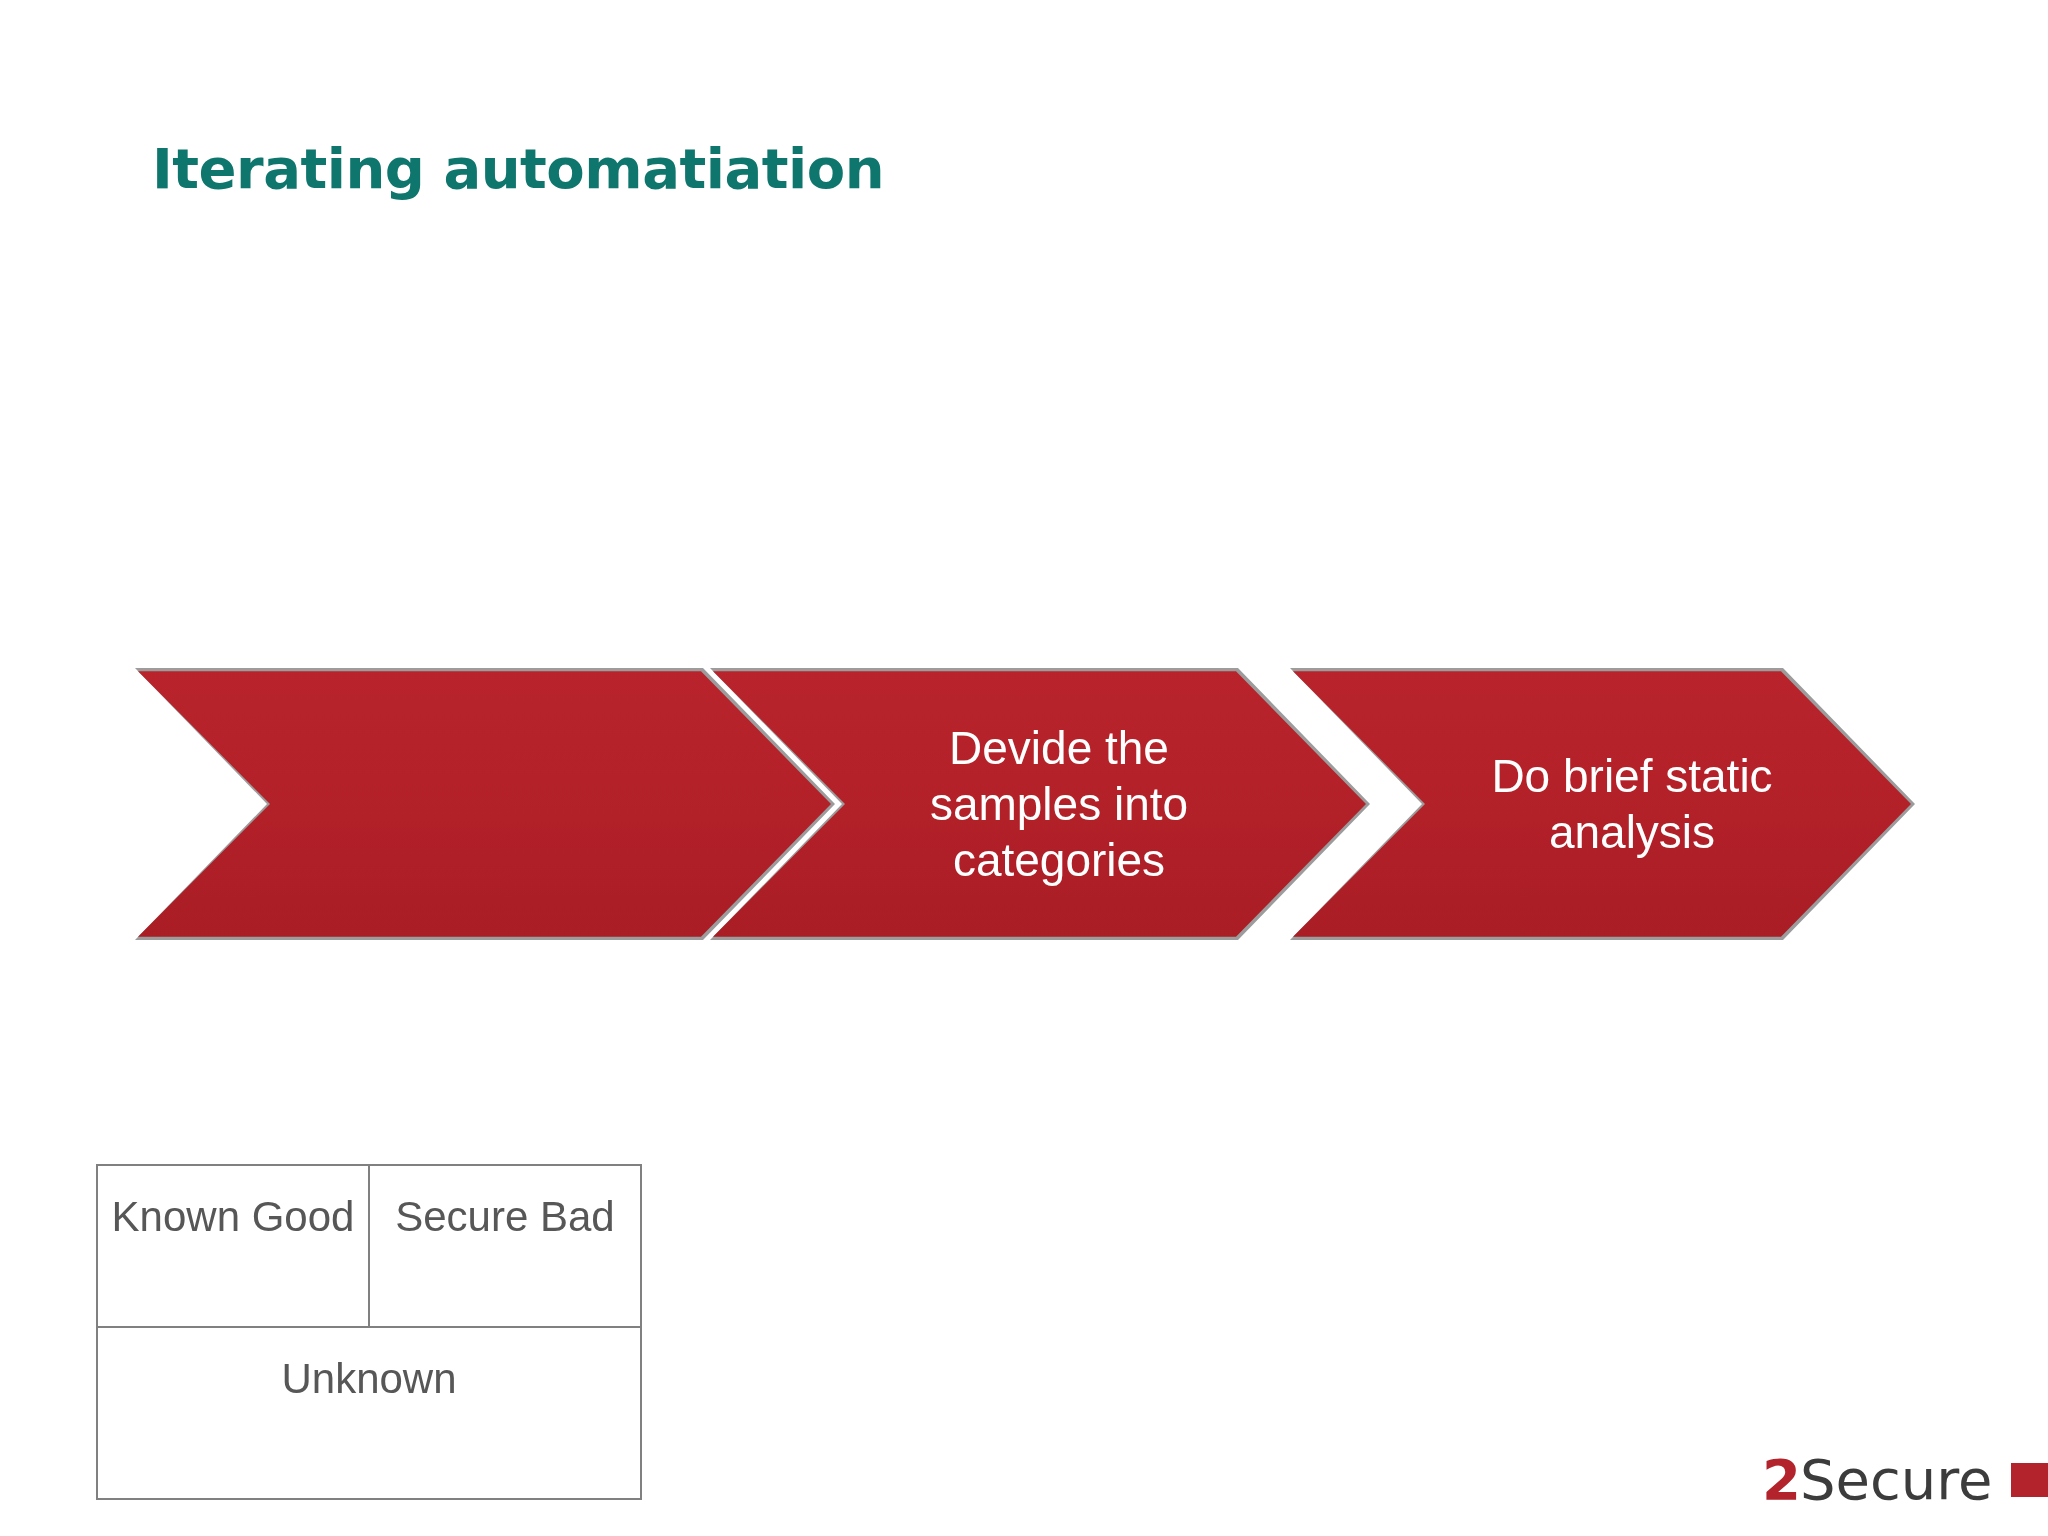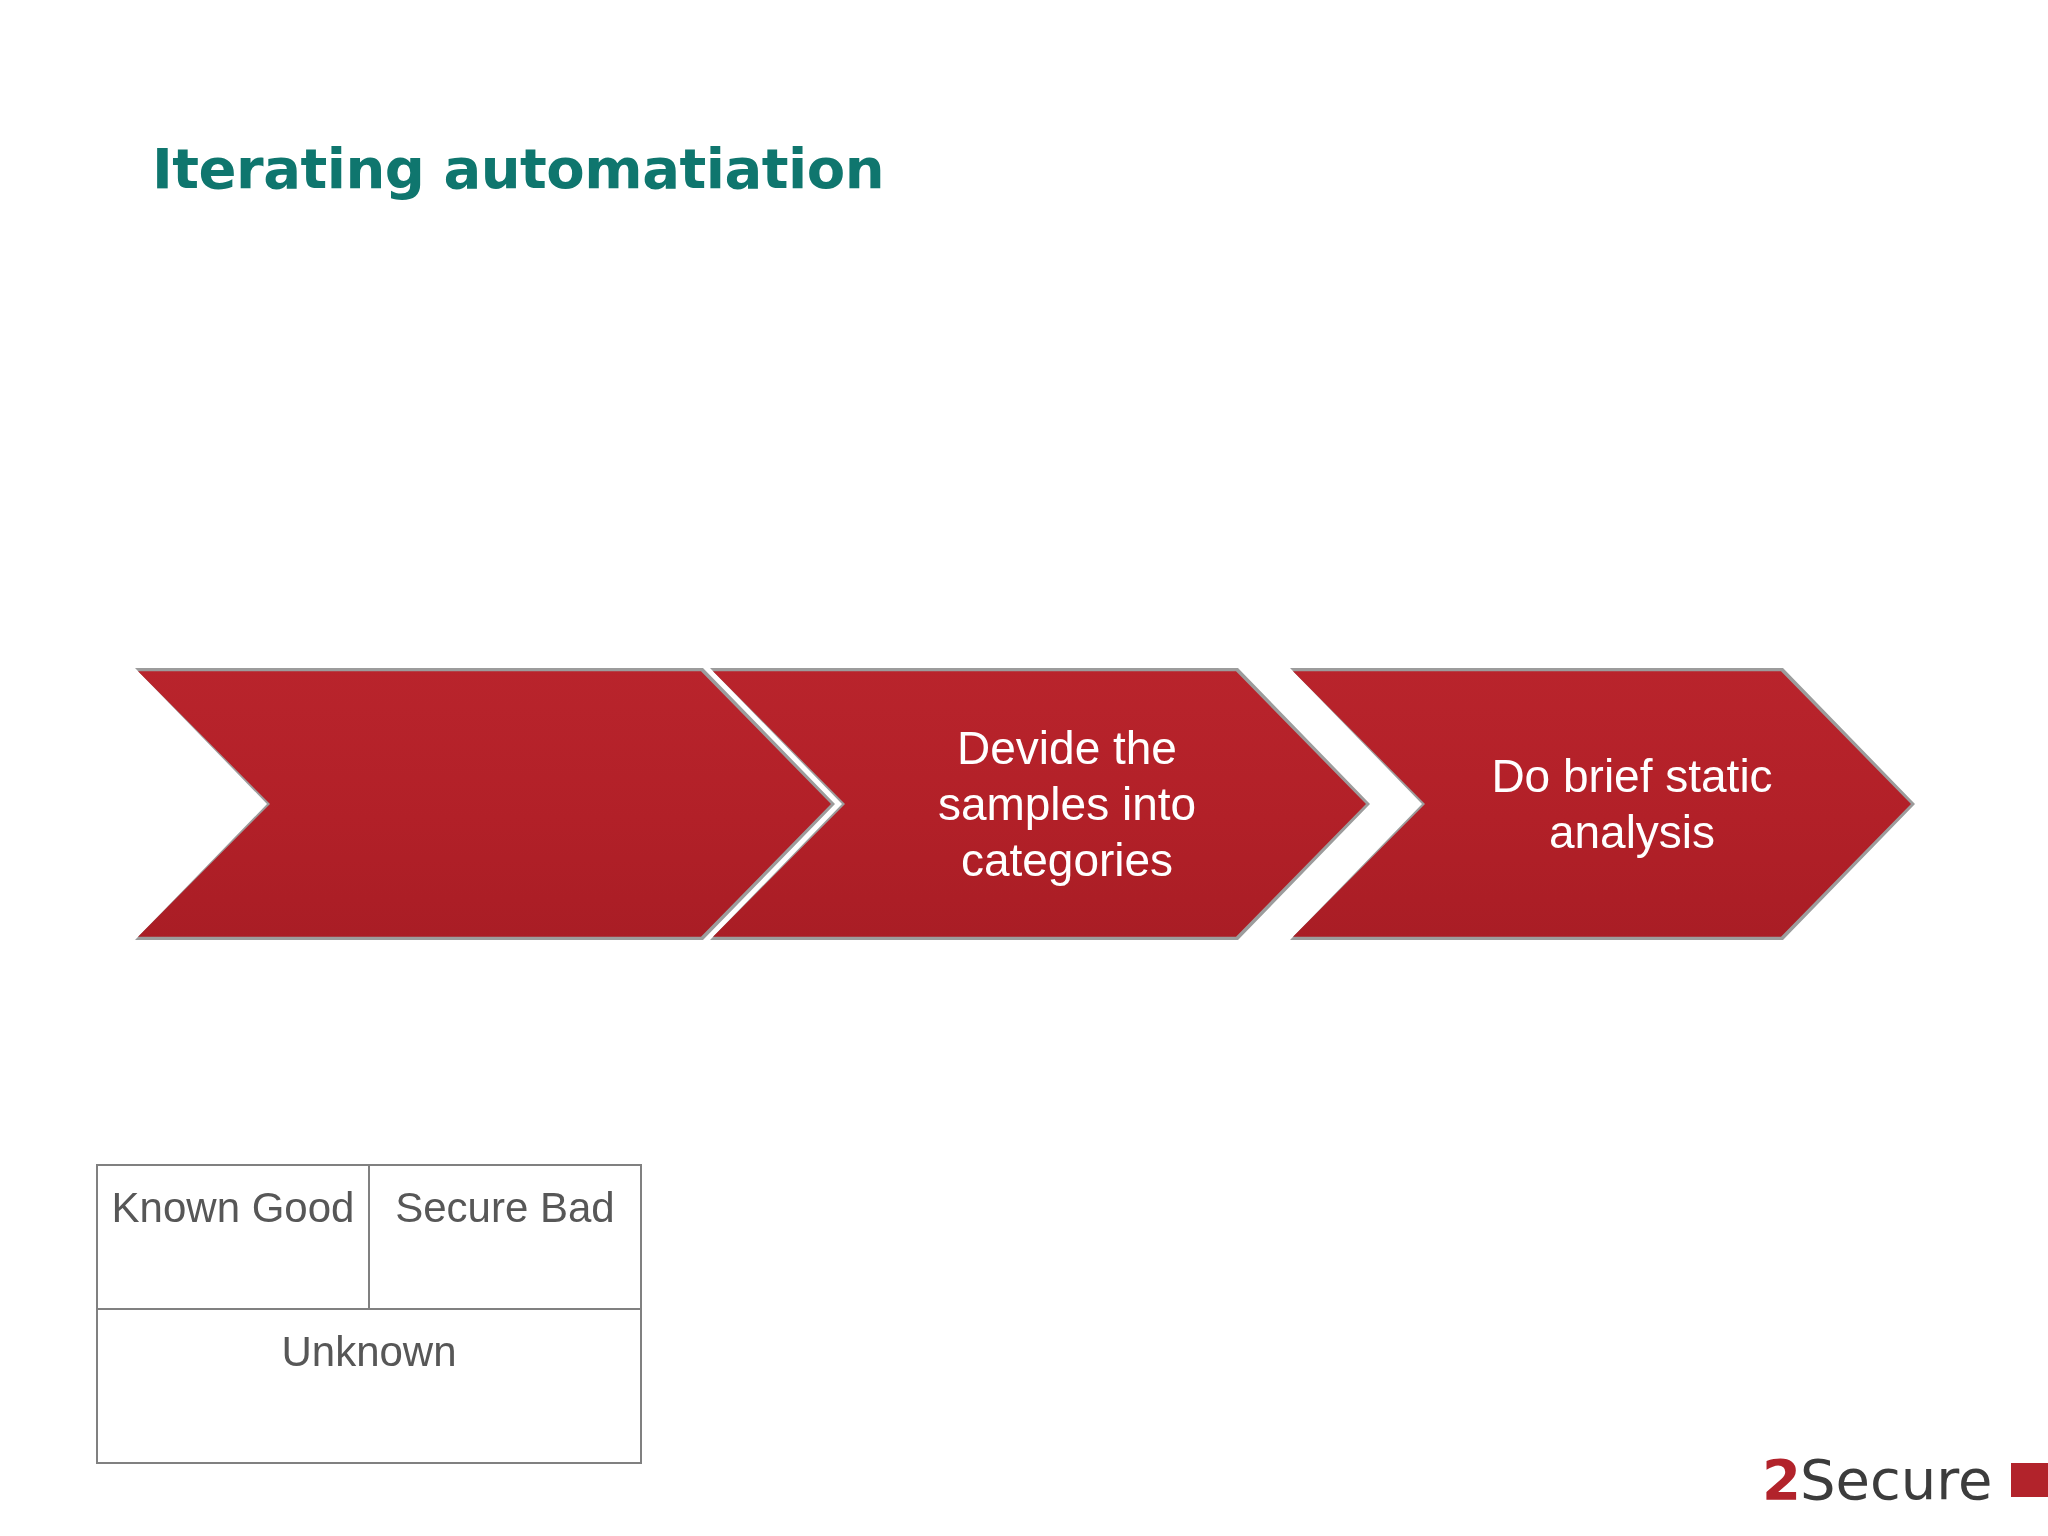--- a/index.html
+++ b/index.html
@@ -84,21 +84,21 @@
     width: 546px;
     border-collapse: collapse;
     table-layout: fixed;
   }
   #legend-table td {
     border: 2px solid #808080;
     color: #575757;
     font-size: 42px;
     line-height: 1.22;
     text-align: center;
-    padding: 16px 6px;
+    padding: 25px 6px;
     vertical-align: top;
   }
   #legend-table td.row-known {
     height: 110px;
   }
   #legend-table td.row-unknown {
     height: 120px;
   }
 
   
@@ -160,21 +160,21 @@
   <div id="process-row">
 
     <div class="chevron" style="left:135px; width:700px;">
       <div class="shape-border chev-notch-border"></div>
       <div class="shape-fill chev-notch-fill"></div>
     </div>
 
     <div class="chevron" style="left:710px; width:660px;">
       <div class="shape-border chev-notch-border"></div>
       <div class="shape-fill chev-notch-fill"></div>
-      <div class="chev-text" style="left:192px; width:330px;">Devide the samples into categories</div>
+      <div class="chev-text" style="left:184px; width:330px;">Devide the samples into categories</div>
     </div>
 
     <div class="chevron" style="left:1290px; width:625px;">
       <div class="shape-border chev-notch-border"></div>
       <div class="shape-fill chev-notch-fill"></div>
       <div class="chev-text" style="left:177px; width:330px;">Do brief static analysis</div>
     </div>
 
   </div>
 

